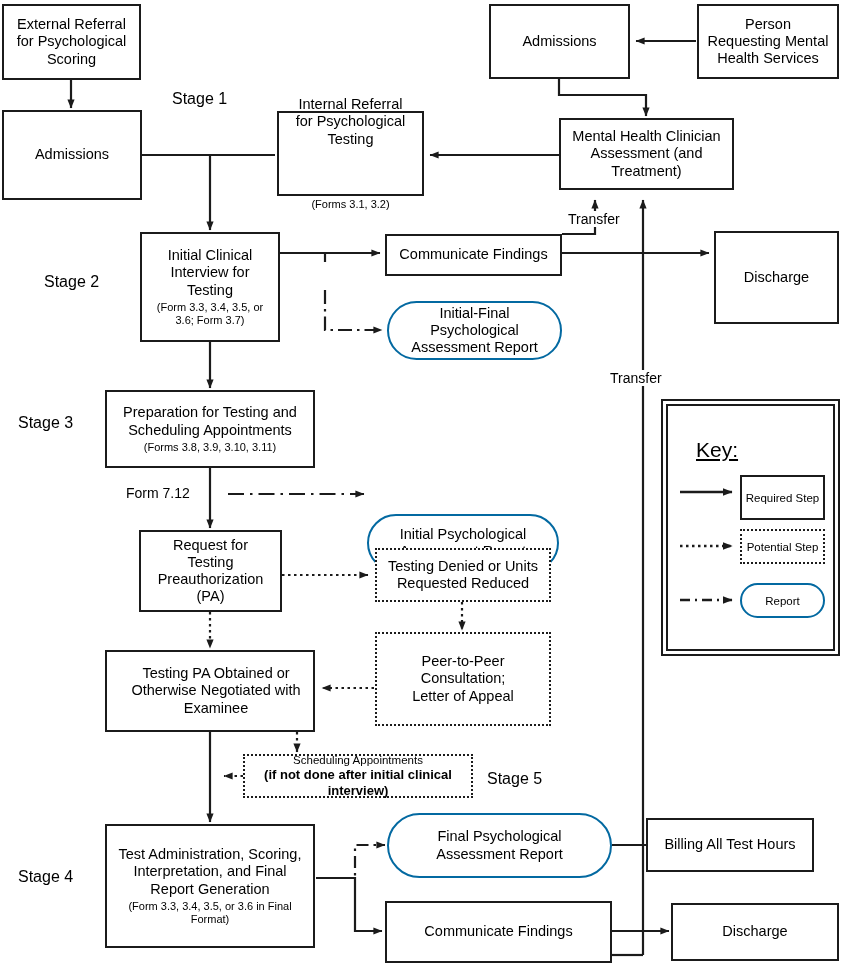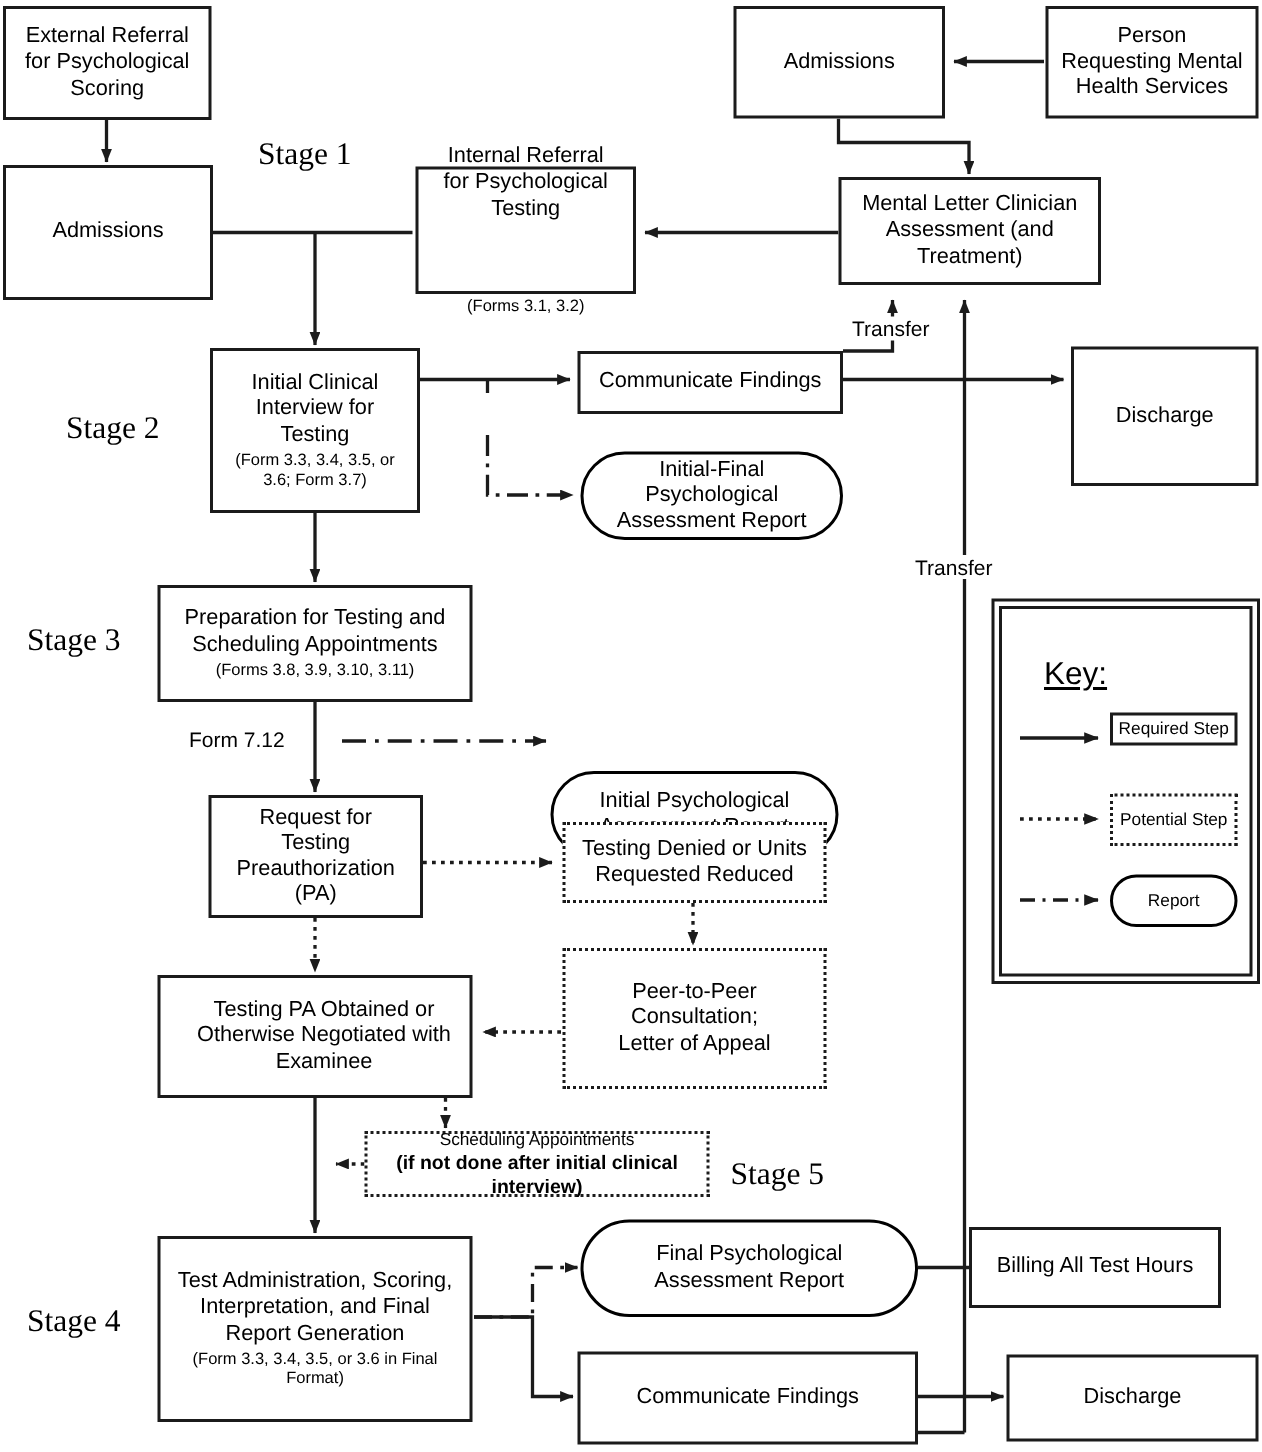--- a/index.html
+++ b/index.html
@@ -34,21 +34,21 @@
     background: #ffffff;
     line-height: 1.18;
   }
   .solid-box {
     border: 2px solid #1b1b1b;
   }
   .dotted-box {
     border: 2px dotted #1b1b1b;
   }
   .oval {
-    border: 2px solid #000000;
+    border: 2px solid #0369a1;
     border-radius: 999px;
   }
   .keybox {
     border: 2px solid #1b1b1b;
     outline: 2px solid #1b1b1b;
     outline-offset: 3px;
     background: #fff;
   }
   .t {
     font-size: 14.5px;
@@ -63,22 +63,22 @@
     font-size: 13px;
     white-space: pre-line;
     font-weight: bold;
   }
   .t-tiny {
     font-size: 11.5px;
     white-space: pre-line;
   }
   .stage-label {
     position: absolute;
-    font-family: Liberation Serif, serif;
-    font-size: 21px;
+    font-family: Liberation Sans, sans-serif;
+    font-size: 16px;
     color: #000;
     white-space: nowrap;
   }
   .edge-label {
     position: absolute;
     font-size: 14px;
     color: #000;
     white-space: nowrap;
     background: #fff;
     padding: 0 2px;
@@ -202,21 +202,21 @@
   </div>
 
   <div class="node solid-box" style="left:277px; top:111px; width:147px; height:85px;gap:48px;">
     <div class="t">Internal Referral
 for Psychological
 Testing</div>
     <div class="t-sm">(Forms 3.1, 3.2)</div>
   </div>
 
   <div class="node solid-box" style="left:559px; top:118px; width:175px; height:72px;">
-    <div class="t">Mental Letter Clinician
+    <div class="t">Mental Health Clinician
 Assessment (and
 Treatment)</div>
   </div>
 
   <div class="node solid-box" style="left:140px; top:232px; width:140px; height:110px;">
     <div class="t">Initial Clinical
 Interview for
 Testing</div>
     <div class="t-sm">(Form 3.3, 3.4, 3.5, or
 3.6;  Form 3.7)</div>
@@ -311,21 +311,21 @@
           <path d="M0,0 L9.8,3.9 L0,7.8 z" fill="#1b1b1b"></path>
         </marker>
       </defs>
       <g fill="none" stroke="#1b1b1b" stroke-width="2.4">
         <path d="M12,86 L64,86" marker-end="url(#kah)"></path>
         <path d="M12,140 L64,140" stroke-dasharray="2.5,3.5" marker-end="url(#kah)"></path>
         <path d="M12,194 L64,194" stroke-dasharray="10,5,2,5" marker-end="url(#kah)"></path>
       </g>
     </svg>
 
-    <div class="key-item solid-box" style="position:absolute; left:72px; top:69px; width:85px; height:22px;">
+    <div class="key-item solid-box" style="position:absolute; left:72px; top:69px; width:85px; height:45px;">
       <span>Required Step</span>
     </div>
 
     <div class="key-item dotted-box" style="position:absolute; left:72px; top:123px; width:85px; height:35px;">
       <span>Potential Step</span>
     </div>
 
     <div class="key-item oval" style="position:absolute; left:72px; top:177px; width:85px; height:35px;">
       <span>Report</span>
     </div>

